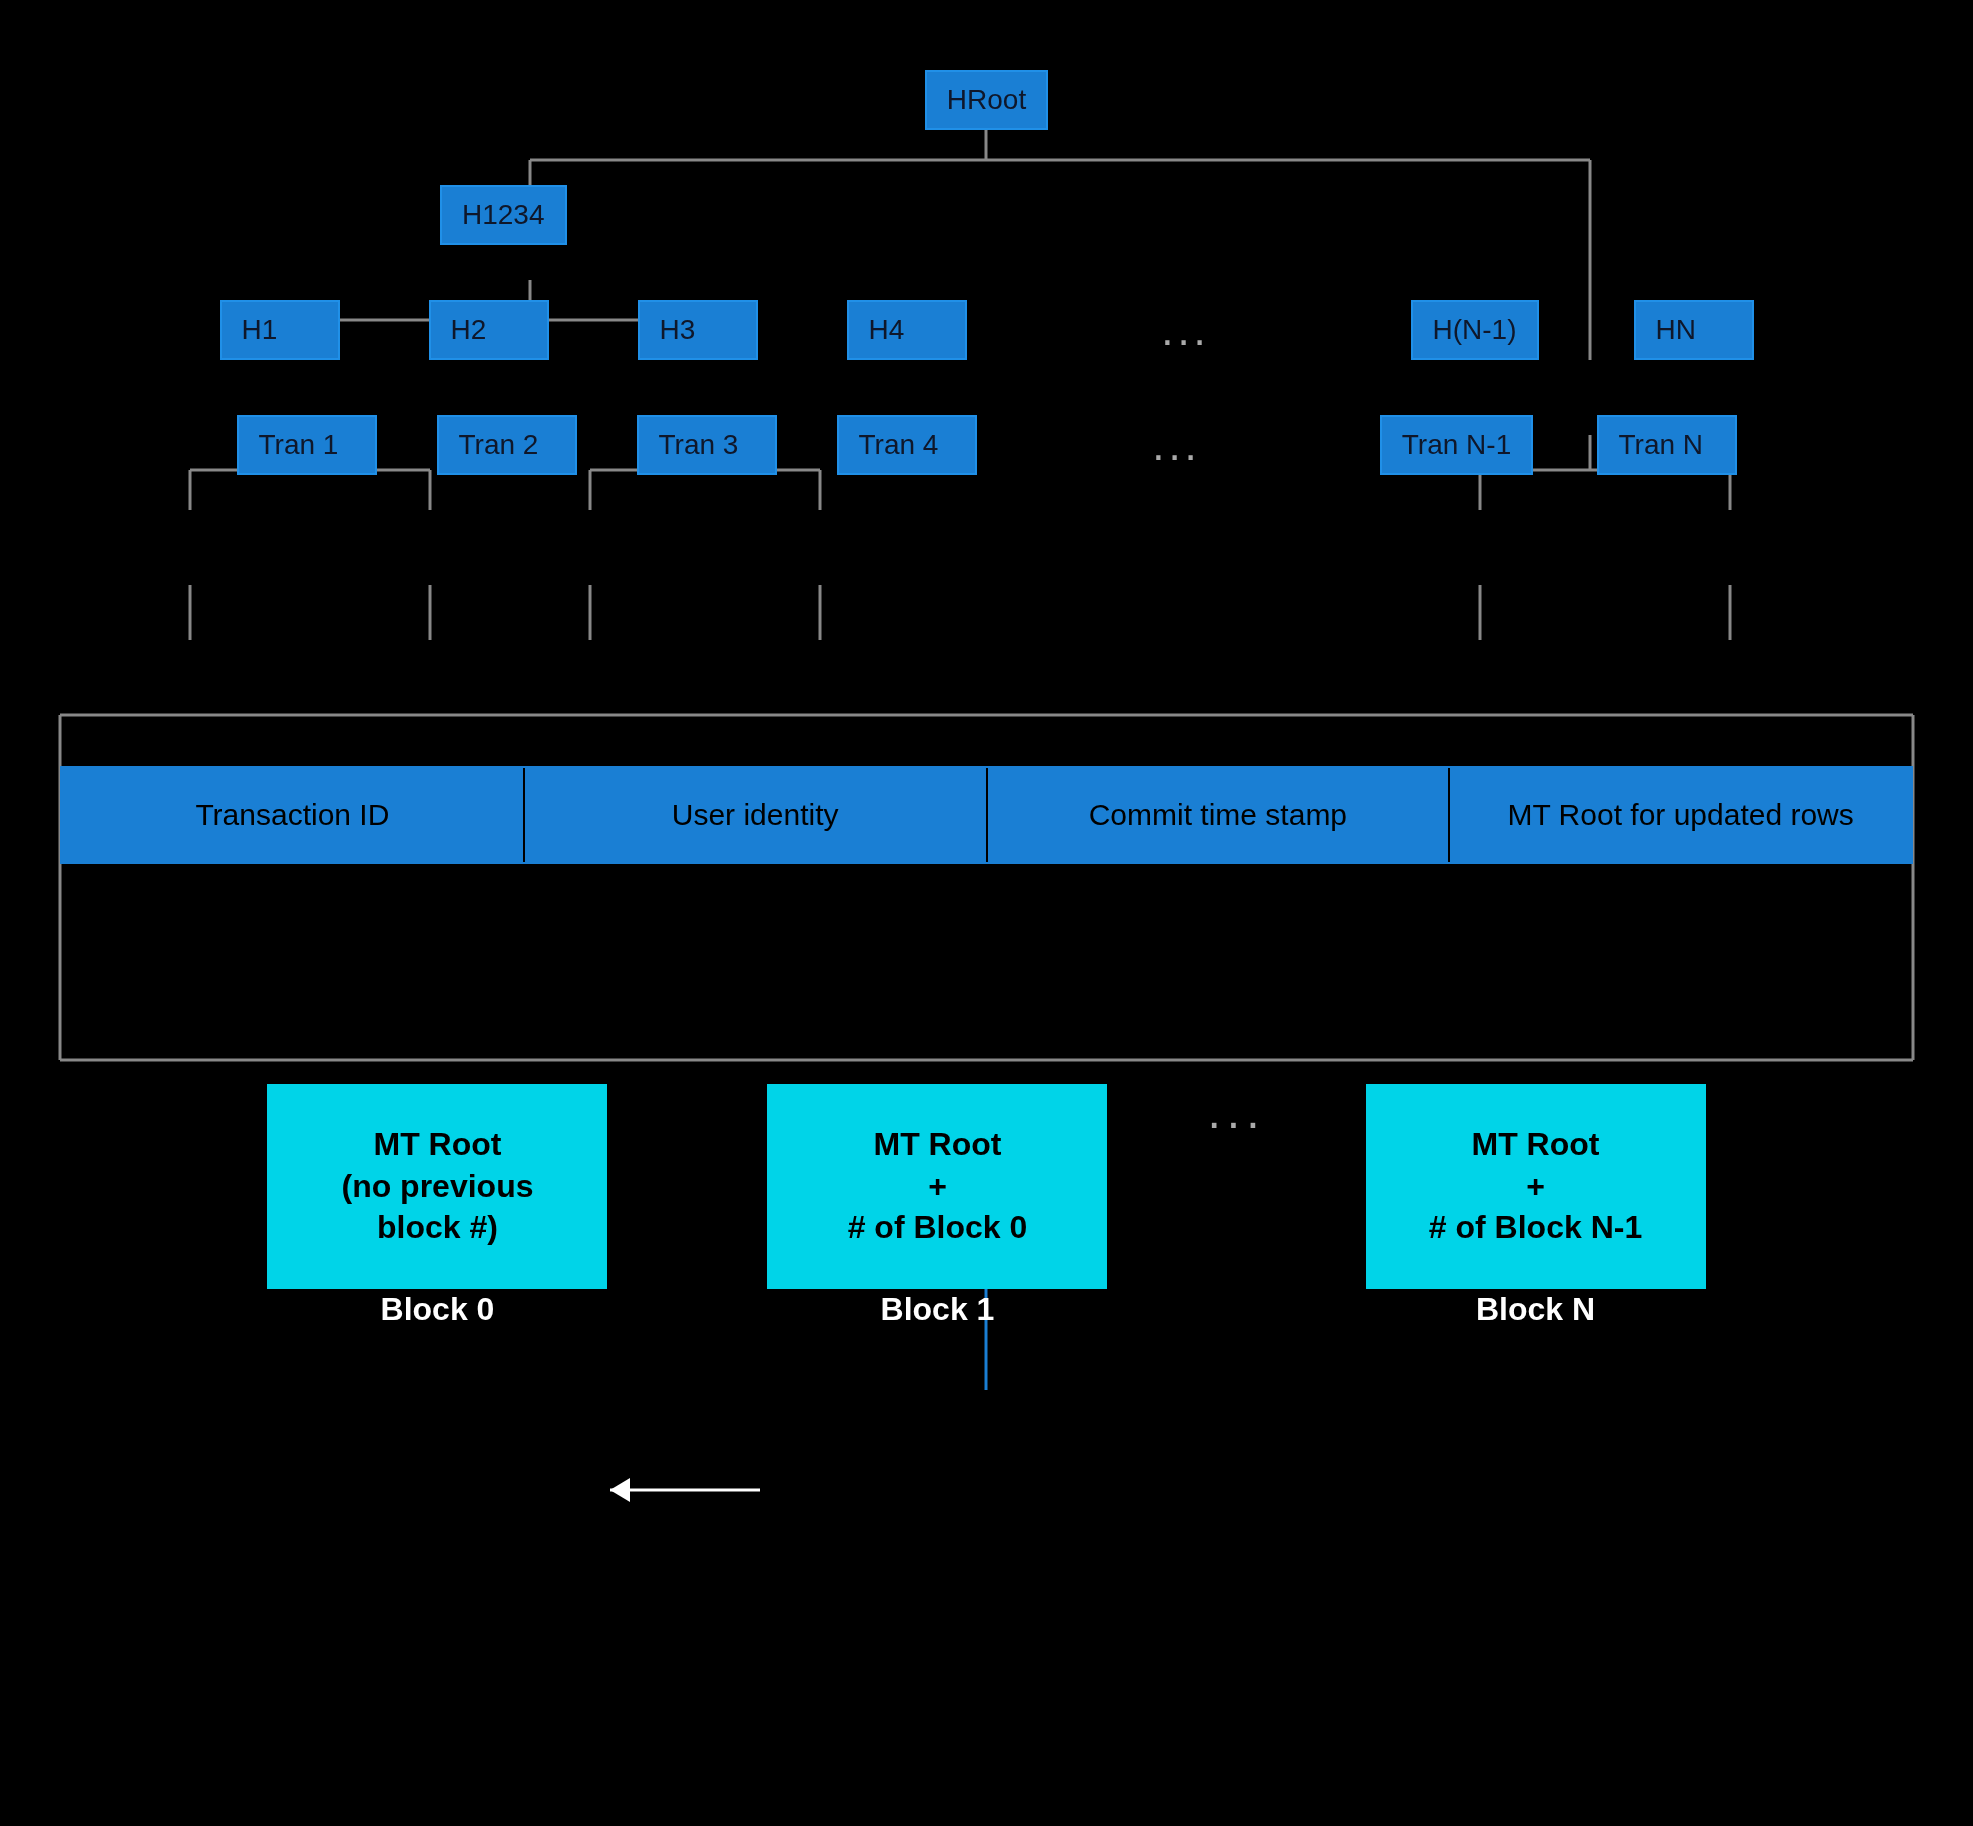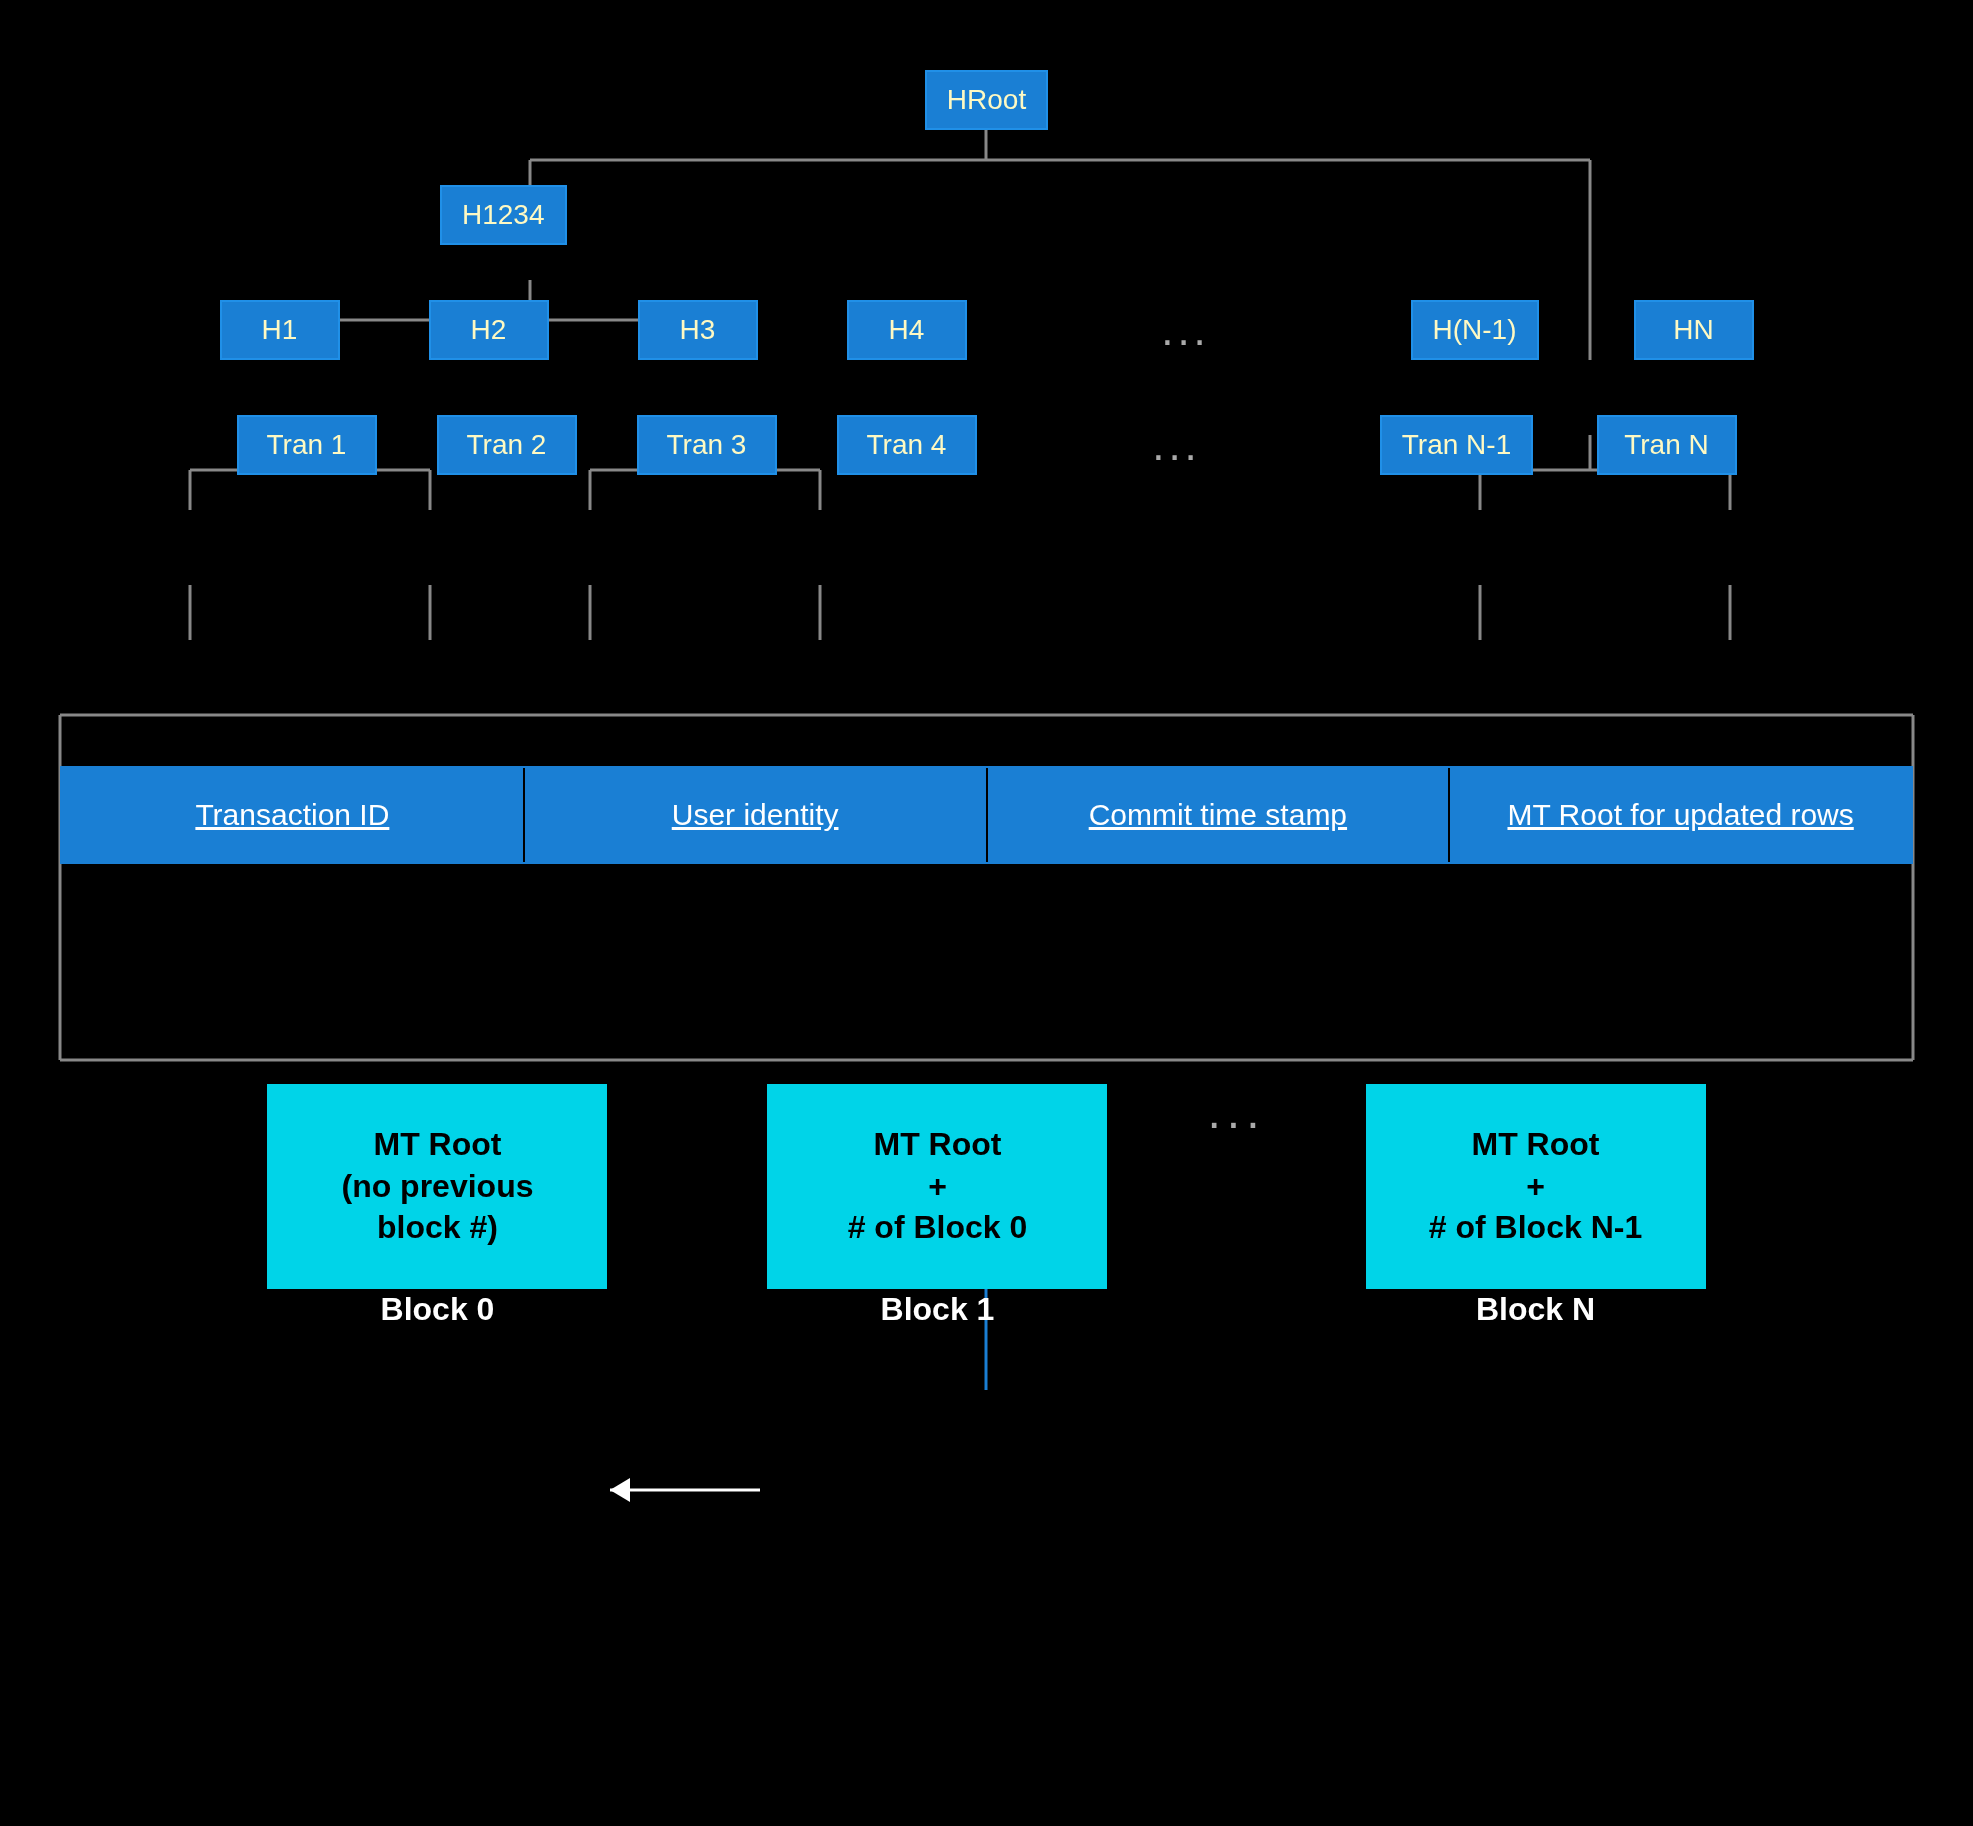--- a/index.html
+++ b/index.html
@@ -20,26 +20,26 @@
       position: relative;
       display: flex;
       flex-direction: column;
       align-items: center;
       padding-top: 40px;
     }
 
     
     .node-box {
       background: #1a7fd4;
-      color: #fef9c3;
+      color: #0f172a;
       border: 2px solid #2090e8;
       padding: 12px 20px;
       font-size: 28px;
       font-weight: 500;
-      text-align: center;
+      text-align: left;
       min-width: 120px;
       position: relative;
       white-space: nowrap;
     }
 
     .node-box.tran {
       background: #1a7fd4;
       min-width: 140px;
     }
 
@@ -48,27 +48,26 @@
       display: flex;
       flex-direction: row;
       border: 2px solid #1a7fd4;
       margin: 0 60px;
       width: calc(100% - 120px);
     }
 
     .transaction-record .field {
       flex: 1;
       background: #1a7fd4;
-      color: #ffffff;
+      color: #000000;
       text-align: center;
       padding: 30px 20px;
       font-size: 30px;
       font-weight: 500;
       border-right: 2px solid #000;
-      text-decoration: underline;
     }
 
     .transaction-record .field:last-child {
       border-right: none;
     }
 
     
     .blocks-section {
       display: flex;
       flex-direction: row;

